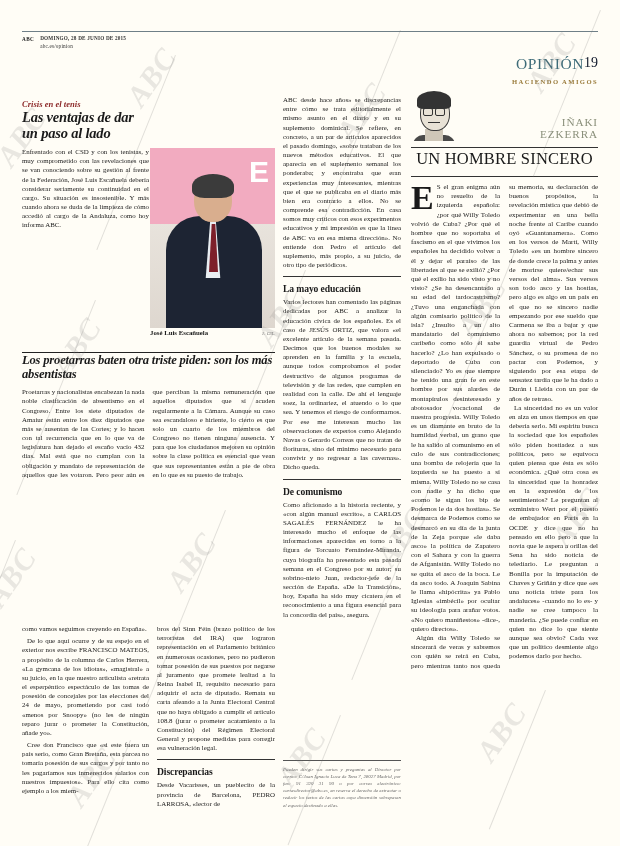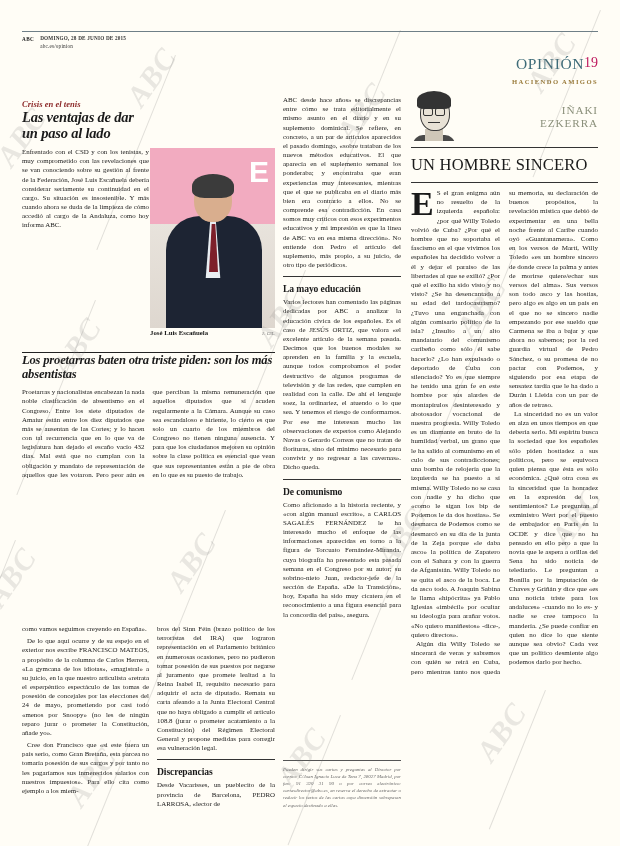--- a/index.html
+++ b/index.html
@@ -41,21 +41,21 @@
   }
   .mh-left{display:flex;align-items:flex-start;gap:6px;}
   .mh-abc{font-weight:bold;font-size:5.2px;letter-spacing:.4px;color:#222;padding-top:.5px;}
   .mh-dates{font-size:5.2px;line-height:1.5;color:#333;letter-spacing:.2px;}
   .mh-dates div:first-child{font-weight:bold;}
   .mh-right{display:flex;align-items:flex-start;gap:0;margin-top:20px;}
   .mh-section{
     font-size:15.5px;letter-spacing:.6px;color:#3d6b78;
     font-family:"Liberation Serif",serif;
   }
-  .mh-page{font-size:14px;color:#be185d;font-weight:normal;}
+  .mh-page{font-size:14px;color:#0f172a;font-weight:normal;}
 
   
   .col{position:absolute;}
   .colA{left:22px;top:95px;width:127px;}
   .colC{left:283px;top:95px;width:118px;}
   .colD{left:411px;top:78px;width:187px;}
 
   .rule{border-top:.8px solid #222;margin:0;}
   .rule-thin{border-top:.5px solid #555;}
 
@@ -125,21 +125,21 @@
     font-size:4.9px;line-height:1.45;font-style:italic;color:#6a6a6a;
     text-align:justify;margin-top:5px;
   }
 
   
   .op-wrap{position:relative;}
   .op-label{
     text-align:right;font-size:6.6px;letter-spacing:1.4px;color:#9a7b3a;
     font-weight:bold;margin-bottom:4px;
   }
-  .op-head-row{display:flex;align-items:center;justify-content:space-between;}
+  .op-head-row{display:flex;align-items:flex-end;justify-content:space-between;}
   .op-avatar{
     width:46px;height:52px;overflow:hidden;position:relative;flex:0 0 auto;
     background:#fffdf6;
   }
   .av-face{
     position:absolute;left:9px;top:6px;width:28px;height:34px;border-radius:50% 50% 45% 45%;
     background:#e8e2d6;border:1px solid #3a3a3a;
   }
   .av-hair{
     position:absolute;left:6px;top:2px;width:34px;height:18px;
@@ -154,22 +154,22 @@
   }
   .av-glass:before{left:0;} .av-glass:after{right:0;}
   .av-mouth{position:absolute;left:17px;top:30px;width:12px;height:3px;border-bottom:1.3px solid #333;}
   .av-neck{position:absolute;left:14px;top:40px;width:18px;height:12px;background:#cfc7b8;}
   .av-shoulder{position:absolute;left:2px;top:46px;width:42px;height:10px;background:#4a4a4a;border-radius:14px 14px 0 0;}
   .op-byline{text-align:right;line-height:1.12;padding-top:4px;}
   .op-byline .n1,.op-byline .n2{
     font-size:11.2px;letter-spacing:.9px;color:#8a8f7a;display:block;
   }
   .op-title{
-    text-align:left;font-size:16.5px;letter-spacing:.2px;margin:6px 0 6px 0;
-    border-top:.9px solid #333;border-bottom:.9px solid #333;padding:7px 0 7px 0;
+    text-align:center;font-size:16.5px;letter-spacing:.2px;margin:6px 0 6px 0;
+    border-top:.9px solid #333;border-bottom:.9px solid #333;padding:1px 0 7px 0;
   }
   .op-standfirst{
     text-align:right;font-size:9.4px;line-height:1.28;font-weight:bold;margin:4px 0 10px 0;
   }
   .op-body{
     font-size:7.0px;line-height:1.315;text-align:justify;column-count:2;column-gap:9px;
     hyphens:auto;-webkit-hyphens:auto;
   }
   .op-body p{margin:0 0 0 0;text-indent:5px;}
   .op-body p:first-child{text-indent:0;}

